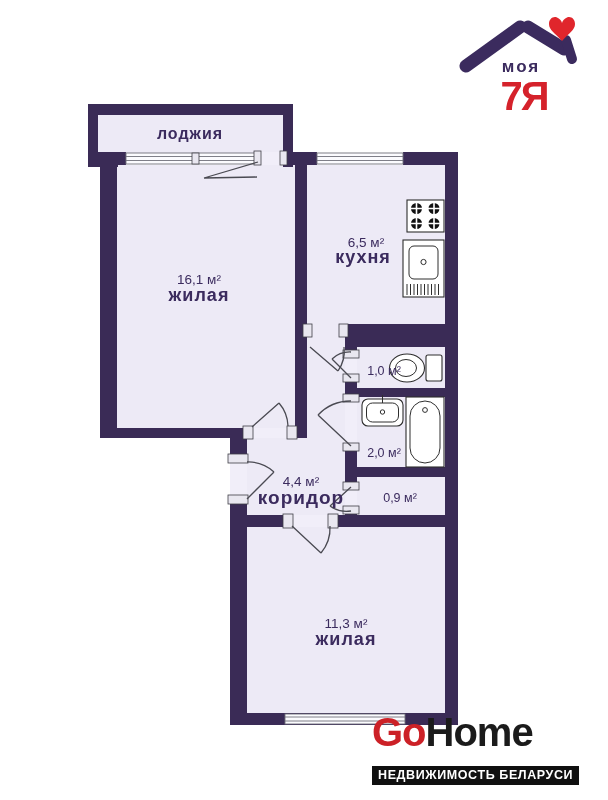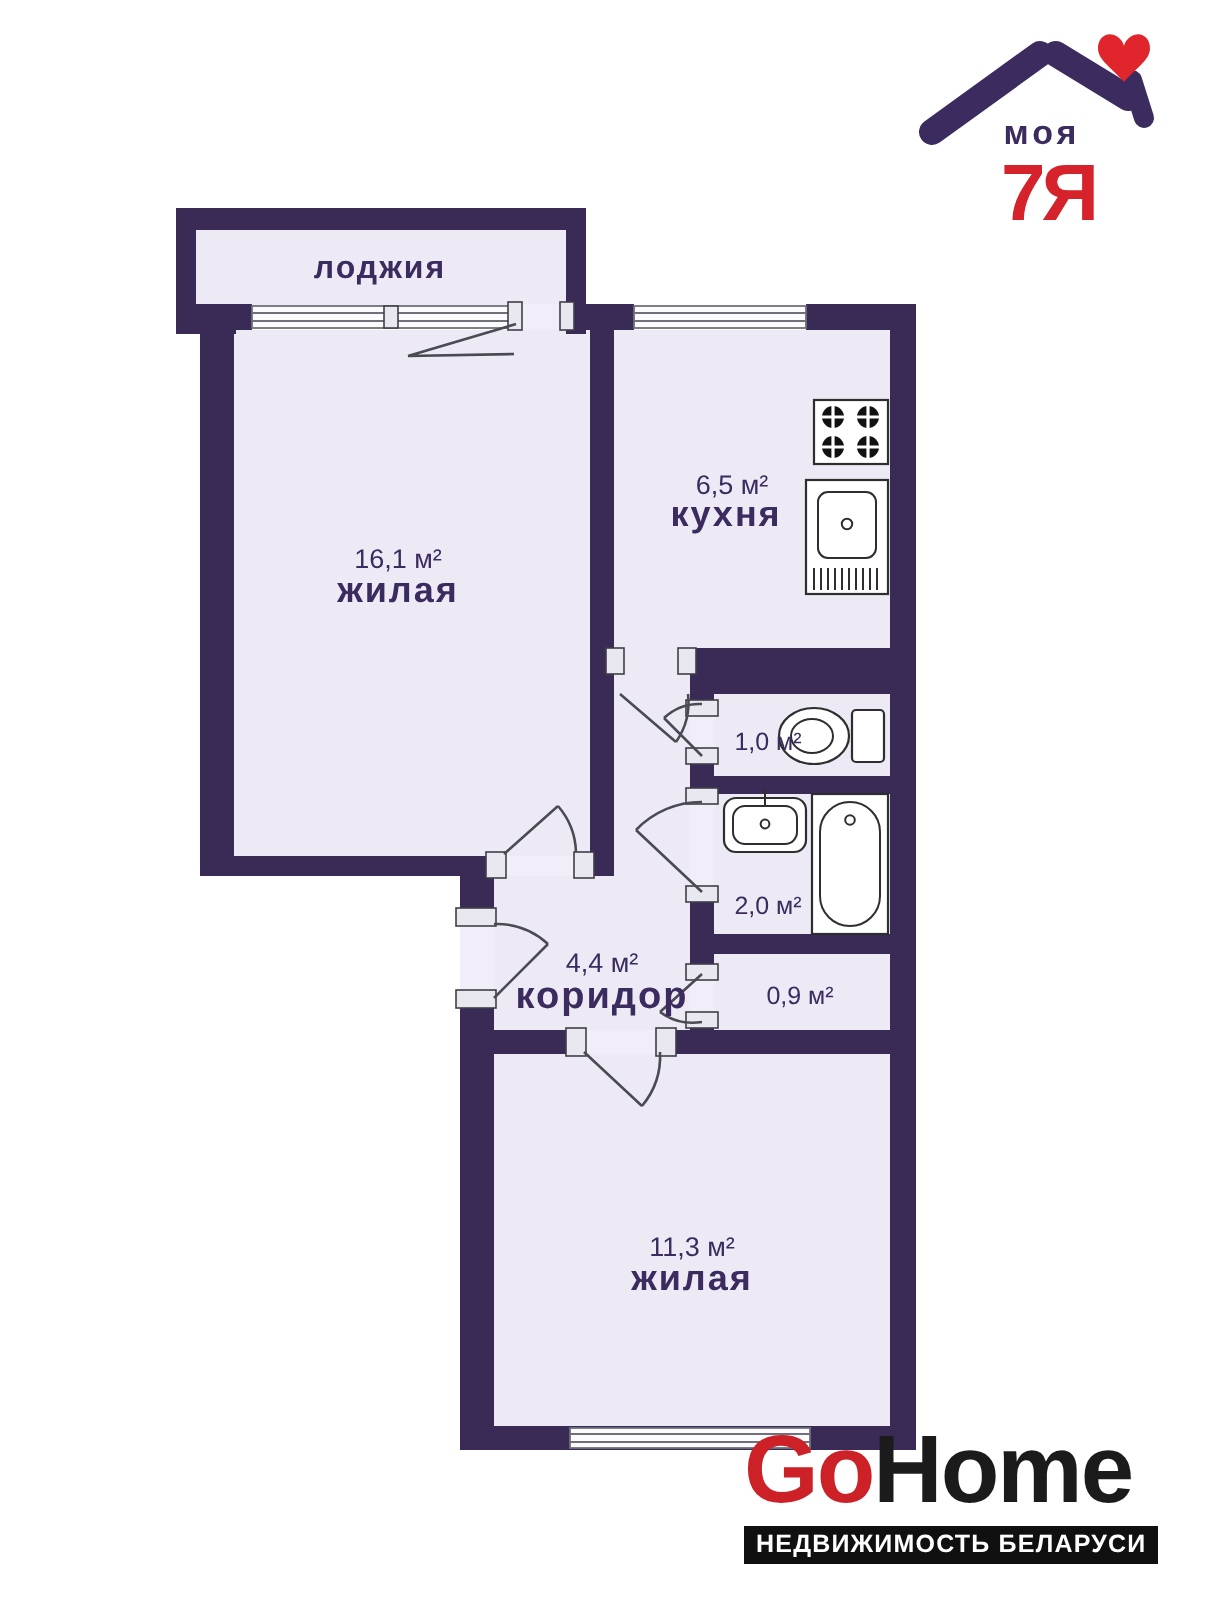--- a/index.html
+++ b/index.html
@@ -15,24 +15,24 @@
   .leaf{fill:none;stroke:#4a4a52;stroke-width:1.3;}
   .jamb{fill:#e9e7f0;stroke:#3f3f46;stroke-width:0.8;}
   .winband{fill:#fbfbfe;stroke:#70707a;stroke-width:0.9;}
   .winline{stroke:#70707a;stroke-width:0.9;}
   .area-lbl{font-size:13.5px;}
   .name-lbl{font-size:18px;font-weight:bold;letter-spacing:1px;}
   .small-lbl{font-size:12.5px;}
   .moya-txt{font-size:17px;font-weight:bold;letter-spacing:2px;}
   .seven-txt{font-size:40px;font-weight:bold;fill:#d5222b;stroke:#ffffff;stroke-width:1.4;paint-order:stroke;letter-spacing:-2px;}
   .gohome{position:absolute;left:372px;top:712px;line-height:1;}
-  .gohome-word{font-size:48px;font-weight:bold;letter-spacing:-1px;white-space:nowrap;}
+  .gohome-word{font-size:40px;font-weight:bold;letter-spacing:-1px;white-space:nowrap;}
   .gohome-go{color:#cc2127;}
   .gohome-home{color:#1b1b1b;}
-  .gohome-tagline{display:inline-block;margin-top:3px;background:#101010;color:#ffffff;
+  .gohome-tagline{display:inline-block;margin-top:14px;background:#101010;color:#ffffff;
       font-size:12.5px;font-weight:bold;letter-spacing:0.6px;padding:3px 6px;white-space:nowrap;}
 </style>
 </head>
 <body>
 
 <div id="stage">
 
 <svg width="608" height="800" viewBox="0 0 608 800">
 
   <g>

